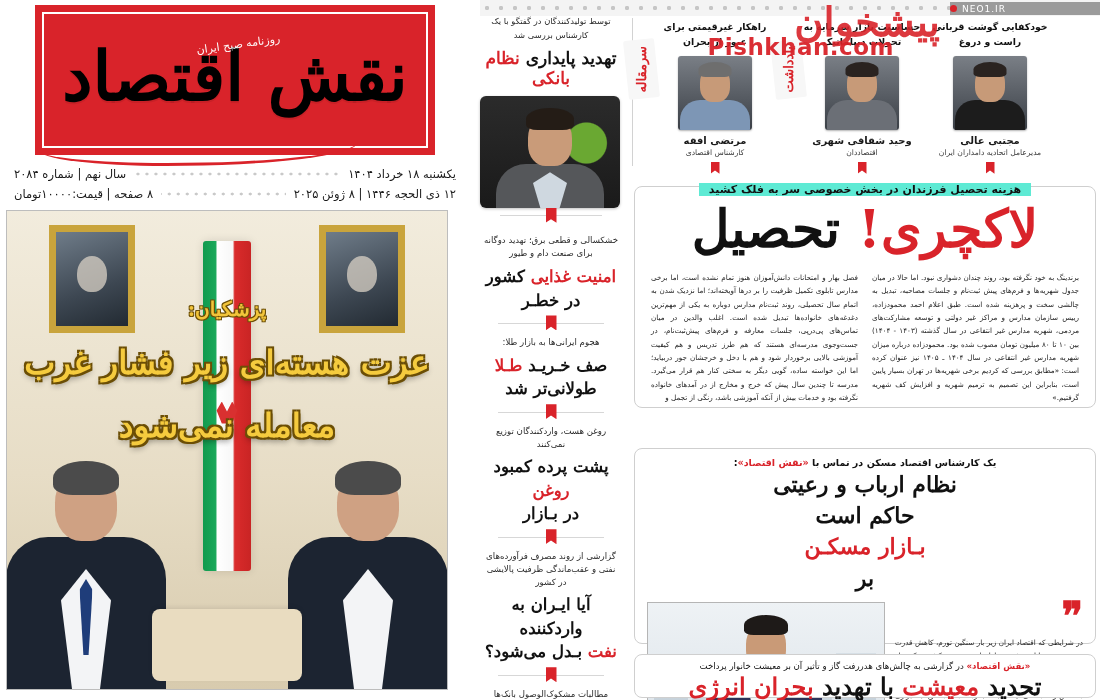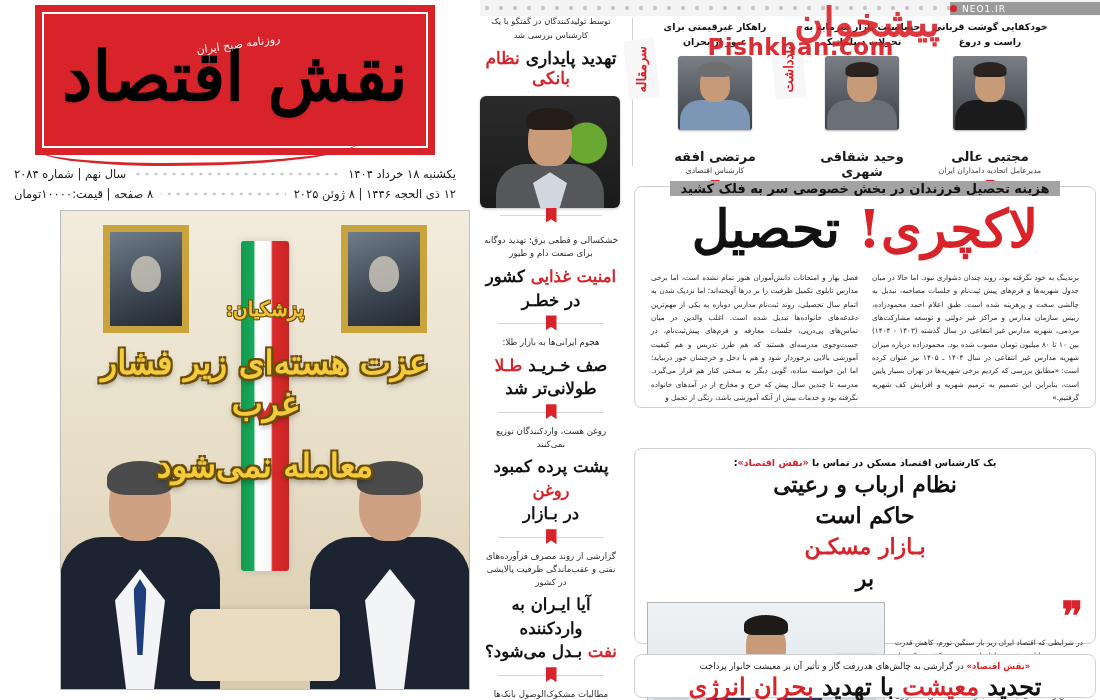--- a/index.html
+++ b/index.html
@@ -66,22 +66,22 @@
   .dl-row {
     display: flex; justify-content: space-between; align-items: center;
     padding: 3px 0; letter-spacing: .2px;
   }
   .dl-dots { flex: 1; margin: 0 8px; height: 6px;
     background-image: radial-gradient(circle, #c9c9c9 1.4px, transparent 1.6px);
     background-size: 9px 6px; background-repeat: repeat-x; background-position: center;
   }
 
   .main-photo {
-    position: absolute; top: 210px; right: 0;
-    width: 410px; height: 480px;
+    position: absolute; top: 210px; right: 22px;
+    width: 442px; height: 480px;
     border: 1px solid #bdbdbd;
     overflow: hidden;
     background: linear-gradient(180deg,#efe8d8 0%, #e8dfcc 40%, #dccfb4 100%);
   }
   .mp-wall { position: absolute; inset: 0; background: linear-gradient(180deg,#f2ecdd 0%,#e7ddc6 55%,#d8cbae 100%); }
   .mp-frame {
     position: absolute; top: 14px; width: 86px; height: 108px;
     border: 7px solid #c9a43c; background: #b9c3cf;
     box-shadow: inset 0 0 0 2px #8e6f1f;
   }
@@ -205,40 +205,40 @@
     font-size: 9.4px; font-weight: 700; color: #111; line-height: 1.55; min-height: 30px;
   }
   .cm-photo {
     margin: 6px auto 0; width: 74px; height: 74px; border-radius: 3px; overflow: hidden;
     position: relative; background: linear-gradient(180deg,#7a7f86,#3a3f46);
     box-shadow: 0 1px 2px rgba(0,0,0,.3);
   }
   .cm-photo .f { position:absolute; left:50%; top:14%; transform:translateX(-50%); width:30px; height:36px; border-radius:46% 46% 40% 40%; background:#c79a78; }
   .cm-photo .h { position:absolute; left:50%; top:8%; transform:translateX(-50%); width:33px; height:15px; border-radius:50% 50% 22% 22%; background:#2a2320; }
   .cm-photo .b { position:absolute; bottom:0; left:50%; transform:translateX(-50%); width:70px; height:30px; border-radius:20px 20px 0 0; }
-  .cm-name { margin-top: 19px; font-size: 13px; font-weight: 700; color: #1a1a1a; }
+  .cm-name { margin-top: 5px; font-size: 10px; font-weight: 700; color: #1a1a1a; }
   .cm-role { font-size: 7.6px; color: #3a3a3a; margin-top: 2px; line-height: 1.4; }
   .cm-mark { margin: 3px auto 0; width: 9px; height: 12px; background: #d9232a; clip-path: polygon(0 0,100% 0,100% 100%,50% 74%,0 100%); }
 
   .vrule { position: absolute; top: 18px; left: 0; width: 1px; height: 148px; background: #d2d2d2; }
 
   
   .card {
     position: absolute; left: 2px; width: 462px;
     border: 1px solid #cfcfcf; border-radius: 8px; background: #fff;
   }
   .card.edu { top: 186px; height: 222px; }
   .card.house { top: 448px; height: 196px; }
   .card.energy { top: 654px; height: 44px; }
 
   .card-kicker {
     position: absolute; top: -9px; right: 0; left: 0; text-align: center;
   }
   .card-kicker span {
-    background: #a3a3a3; padding: 0 10px; font-size: 13px; font-weight: 700; color: #111;
+    background: #5eead4; padding: 0 10px; font-size: 11px; font-weight: 700; color: #111;
   }
   .edu-h1 {
     text-align: center; font-family: "DejaVu Serif","Liberation Serif",serif;
     font-size: 52px; font-weight: 700; letter-spacing: -2px; line-height: 1;
     margin-top: 16px; color: #111;
   }
   .edu-h1 .red { color: #d9232a; }
   .edu-body {
     display: flex; gap: 14px; padding: 16px 16px 8px 16px;
     font-size: 7.2px; line-height: 1.85; color: #1f1f1f; text-align: justify;

